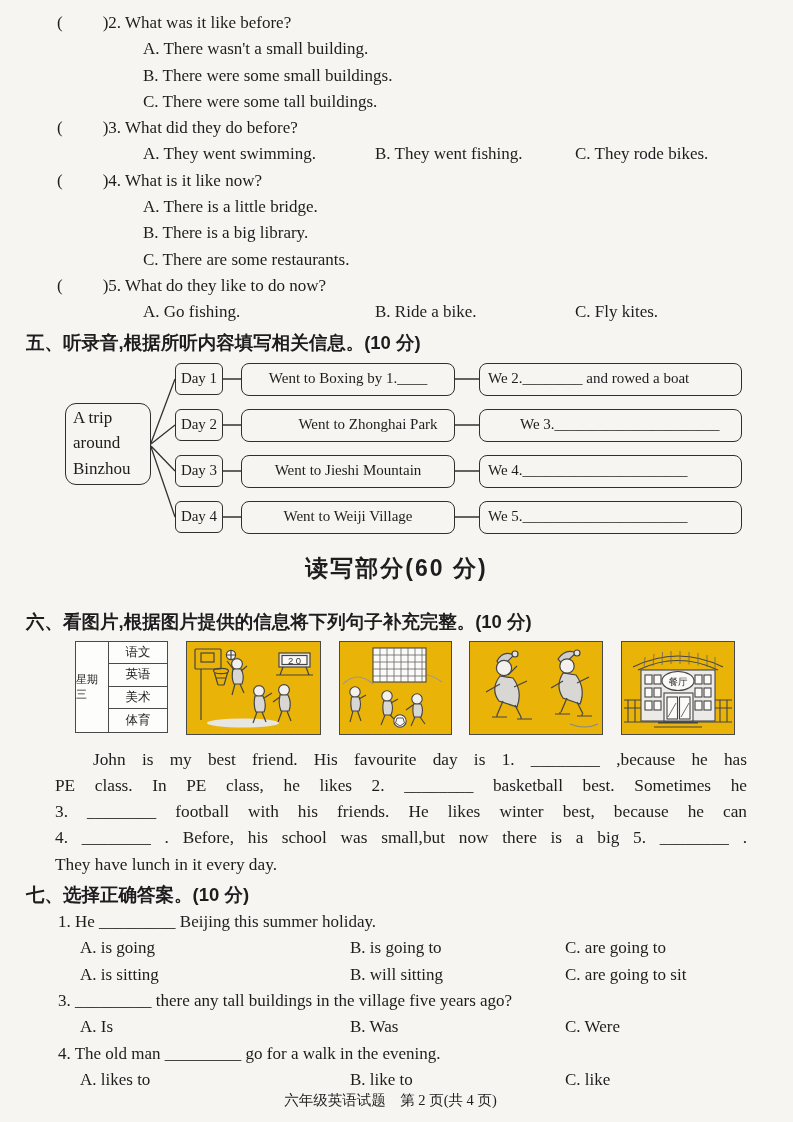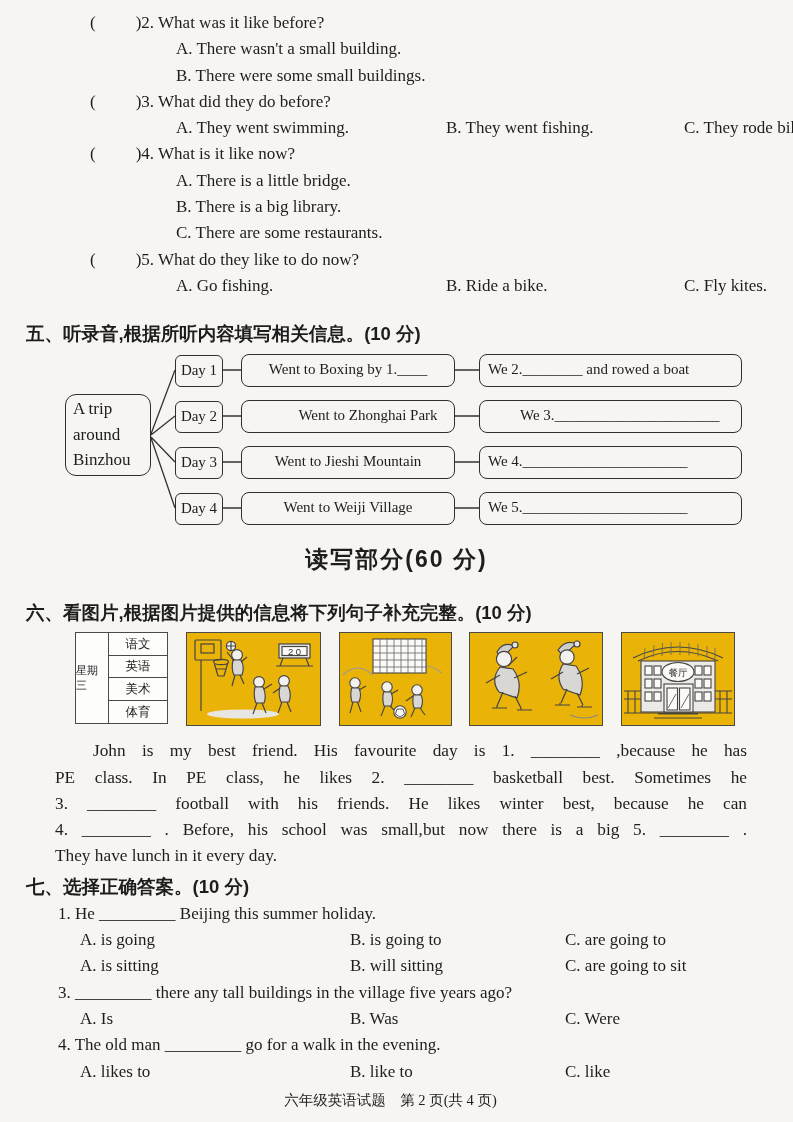--- a/index.html
+++ b/index.html
@@ -15,21 +15,21 @@
     overflow: hidden;
   }
   
   .line { line-height: 26.3px; white-space: nowrap; }
   .qline { padding-left: 57px; }
   .bracket-gap { display:inline-block; width: 40px; }
   .opt-stacked { padding-left: 143px; }
   .opt-grid3 {
     display: grid; margin-left: 143px;
     grid-template-columns: 232px 200px auto;
-    line-height: 26.3px; white-space: nowrap; gap: 38px;
+    line-height: 26.3px; white-space: nowrap;
   }
   
   .cn-head {
     font-family: "Liberation Sans", "DejaVu Sans", sans-serif;
     font-weight: bold; font-size: 18.5px; line-height: 28px;
     padding-left: 26px; white-space: nowrap;
   }
   .part-title {
     font-family: "Liberation Sans", "DejaVu Sans", sans-serif;
     font-weight: bold; font-size: 23px; line-height: 36px;
@@ -85,27 +85,28 @@
   
   .footer { position: absolute; left: 0; right: 12px; bottom: 12px;
     text-align: center; font-size: 14.5px; }
   svg text { font-family: "Liberation Sans", "DejaVu Sans", sans-serif; fill: #333; }
 </style>
 </head>
 <body>
 
 <div class="sheet">
 
-  <div style="padding-top:10px;padding-left:33px;">
+  <div style="padding-top:10px;">
 
     <div class="line qline">
       <span><span>(</span><span class="bracket-gap"></span><span>)</span></span><span>2. What was it like before?</span>
     </div>
     <div class="line opt-stacked">A. There wasn't a small building.</div>
     <div class="line opt-stacked">B. There were some small buildings.</div>
+    <div class="line opt-stacked">C. There were some tall buildings.</div>
 
     <div class="line qline">
       <span><span>(</span><span class="bracket-gap"></span><span>)</span></span><span>3. What did they do before?</span>
     </div>
     <div class="opt-grid3">
       <span>A. They went swimming.</span>
       <span>B. They went fishing.</span>
       <span>C. They rode bikes.</span>
     </div>
 
@@ -119,21 +120,21 @@
     <div class="line qline">
       <span><span>(</span><span class="bracket-gap"></span><span>)</span></span><span>5. What do they like to do now?</span>
     </div>
     <div class="opt-grid3">
       <span>A. Go fishing.</span>
       <span>B. Ride a bike.</span>
       <span>C. Fly kites.</span>
     </div>
   </div>
 
-  <div class="cn-head" style="margin-top:21px;">五、听录音,根据所听内容填写相关信息。(10 分)</div>
+  <div class="cn-head" style="margin-top:3px;">五、听录音,根据所听内容填写相关信息。(10 分)</div>
 
   <div class="diagram">
     <svg class="connectors" width="690" height="186" viewBox="0 0 690 186">
       <path d="M94 84 L118 20 M94 85 L118 66 M94 87 L118 112 M94 88 L118 158" stroke="#333" stroke-width="1.3" fill="none"></path>
       <path d="M166 20 H184 M166 66 H184 M166 112 H184 M166 158 H184" stroke="#333" stroke-width="1.3"></path>
       <path d="M398 20 H422 M398 66 H422 M398 112 H422 M398 158 H422" stroke="#333" stroke-width="1.3"></path>
     </svg>
     <div class="dg-box dg-root">A trip around Binzhou</div>
 
     <div class="dg-box dg-day rd0">Day 1</div>

